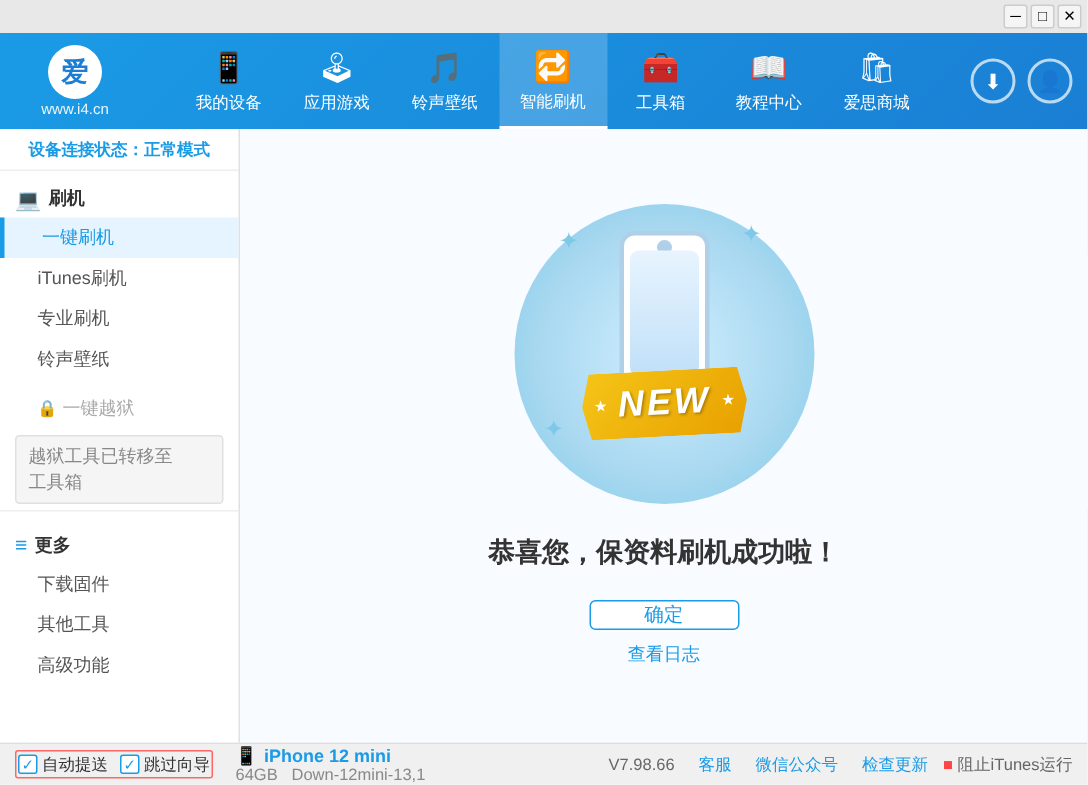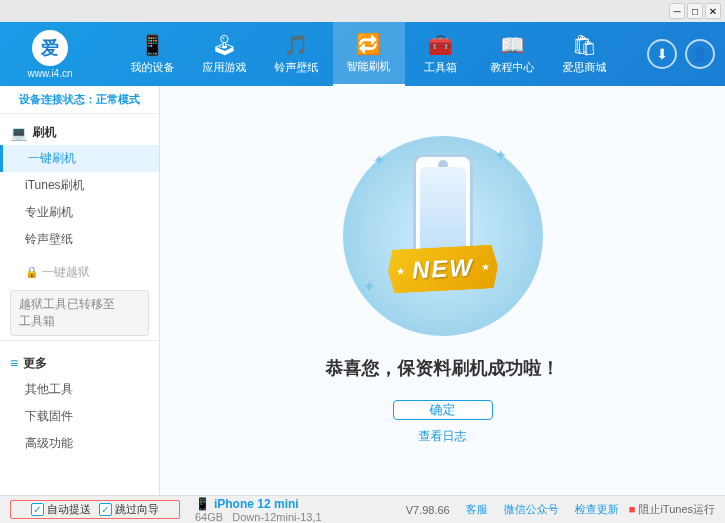--- a/index.html
+++ b/index.html
@@ -295,21 +295,21 @@
 
     .stop-btn {
       font-size: 11px; color: #666; cursor: pointer;
       padding-left: 10px;
     }
     .stop-icon { color: #ff4444; margin-right: 3px; }
 
     .red-border-box {
       border: 1px solid #ff6666;
       border-radius: 2px;
-      padding: 1px 20px;
+      padding: 1px 1px;
       display: flex; align-items: center; gap: 8px;
     }
   </style>
 </head>
 <body>
 
 <div class="title-bar">
   <div class="title-bar-btn">─</div>
   <div class="title-bar-btn">□</div>
   <div class="title-bar-btn close">✕</div>
@@ -395,24 +395,24 @@
     </div>
 
     <div class="sidebar-divider"></div>
 
     <div class="sidebar-section">
       <div class="sidebar-section-title">
         <span class="icon">≡</span>
         <span>更多</span>
       </div>
       <div class="sidebar-item">
+        <span>下载固件</span>
+      </div>
+      <div class="sidebar-item">
         <span>其他工具</span>
-      </div>
-      <div class="sidebar-item">
-        <span>下载固件</span>
       </div>
       <div class="sidebar-item">
         <span>高级功能</span>
       </div>
     </div>
   </div>
 
   <div class="content">
 
     <div class="success-illustration">

